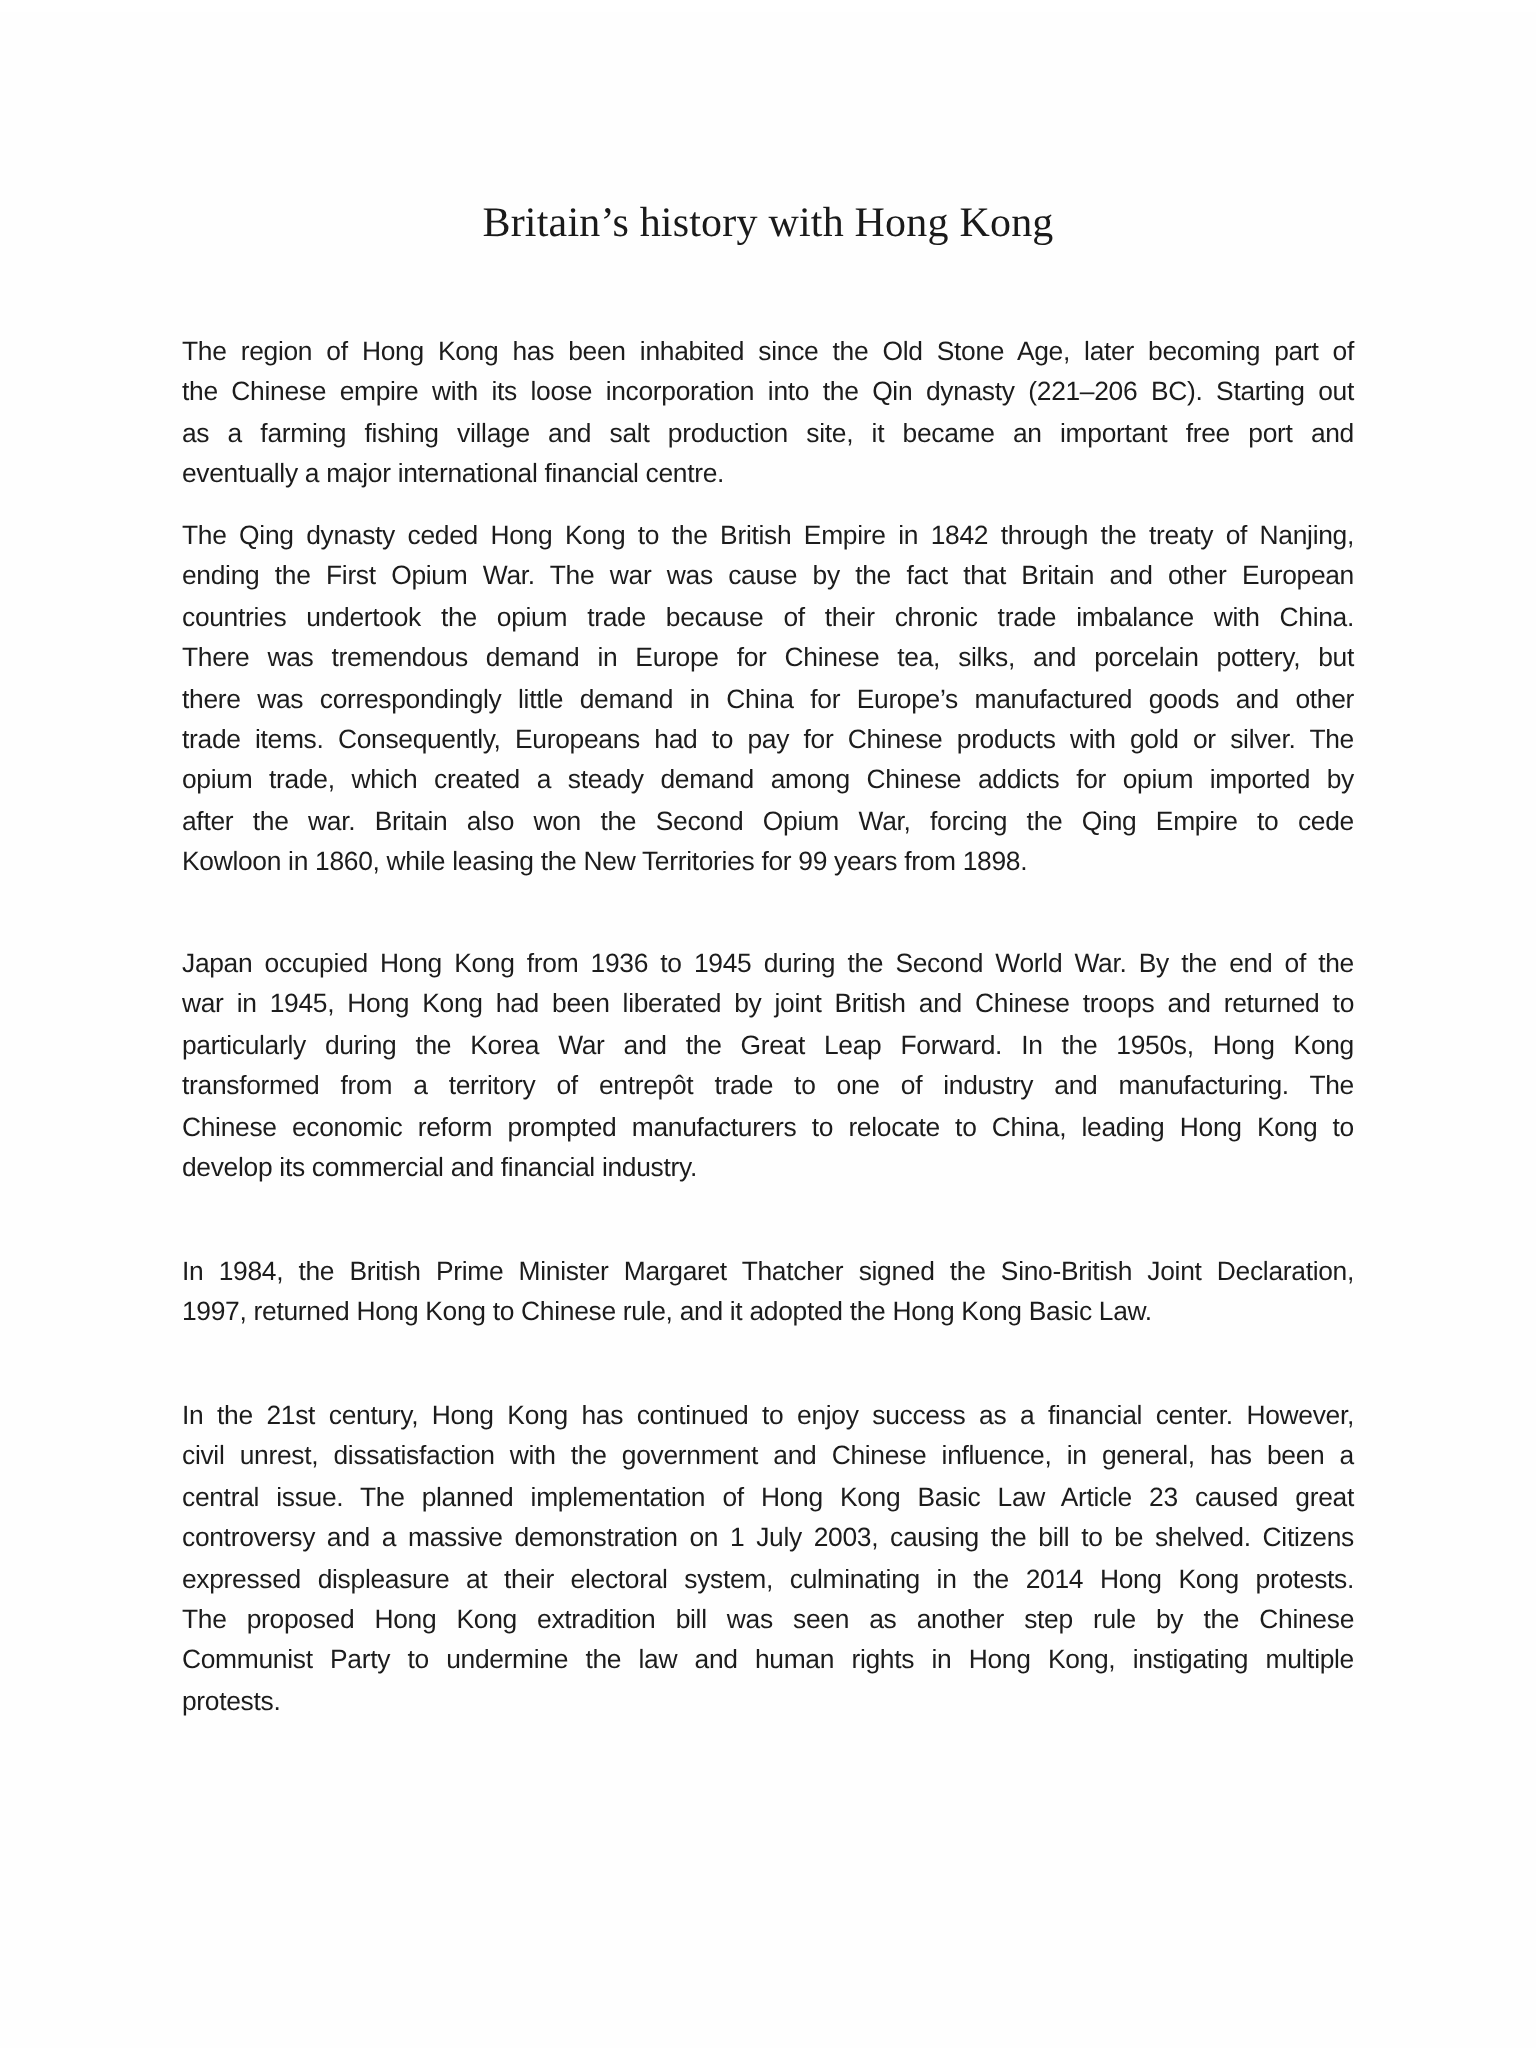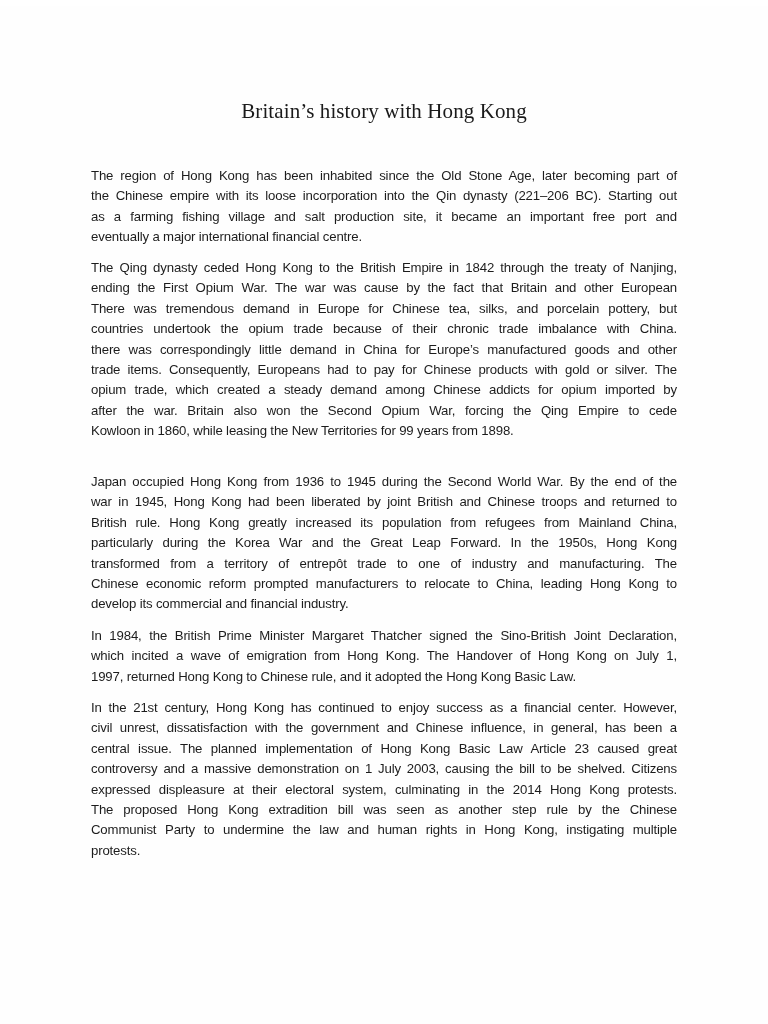--- a/index.html
+++ b/index.html
@@ -43,24 +43,24 @@
   </div>
 
   <div class="para" style="top:252px">
     <span class="line">
         <span class="line-inner">The Qing dynasty ceded Hong Kong to the British Empire in 1842 through the treaty of Nanjing,</span>
       </span>
     <span class="line">
         <span class="line-inner">ending the First Opium War. The war was cause by the fact that Britain and other European</span>
       </span>
     <span class="line">
-        <span class="line-inner">There was tremendous demand in Europe for Chinese tea, silks, and porcelain pottery, but</span>
+        <span class="line-inner">countries undertook the opium trade because of their chronic trade imbalance with China.</span>
       </span>
     <span class="line">
-        <span class="line-inner">countries undertook the opium trade because of their chronic trade imbalance with China.</span>
+        <span class="line-inner">There was tremendous demand in Europe for Chinese tea, silks, and porcelain pottery, but</span>
       </span>
     <span class="line">
         <span class="line-inner">there was correspondingly little demand in China for Europe’s manufactured goods and other</span>
       </span>
     <span class="line">
         <span class="line-inner">trade items. Consequently, Europeans had to pay for Chinese products with gold or silver. The</span>
       </span>
     <span class="line">
         <span class="line-inner">opium trade, which created a steady demand among Chinese addicts for opium imported by</span>
       </span>
@@ -73,42 +73,36 @@
   </div>
 
   <div class="para" style="top:466px">
     <span class="line">
         <span class="line-inner">Japan occupied Hong Kong from 1936 to 1945 during the Second World War. By the end of the</span>
       </span>
     <span class="line">
         <span class="line-inner">war in 1945, Hong Kong had been liberated by joint British and Chinese troops and returned to</span>
       </span>
     <span class="line">
-        <span class="line-inner">British rule. Hong Kong greatly increased its population from refugees from Mainland China,</span>
-      </span>
-    <span class="line">
         <span class="line-inner">particularly during the Korea War and the Great Leap Forward. In the 1950s, Hong Kong</span>
       </span>
     <span class="line">
         <span class="line-inner">transformed from a territory of entrepôt trade to one of industry and manufacturing. The</span>
       </span>
     <span class="line">
         <span class="line-inner">Chinese economic reform prompted manufacturers to relocate to China, leading Hong Kong to</span>
       </span>
     <span class="line last">
         <span class="line-inner">develop its commercial and financial industry.</span>
       </span>
   </div>
 
   <div class="para" style="top:620px">
     <span class="line">
         <span class="line-inner">In 1984, the British Prime Minister Margaret Thatcher signed the Sino-British Joint Declaration,</span>
-      </span>
-    <span class="line">
-        <span class="line-inner">which incited a wave of emigration from Hong Kong. The Handover of Hong Kong on July 1,</span>
       </span>
     <span class="line last">
         <span class="line-inner">1997, returned Hong Kong to Chinese rule, and it adopted the Hong Kong Basic Law.</span>
       </span>
   </div>
 
   <div class="para" style="top:692px">
     <span class="line">
         <span class="line-inner">In the 21st century, Hong Kong has continued to enjoy success as a financial center. However,</span>
       </span>

